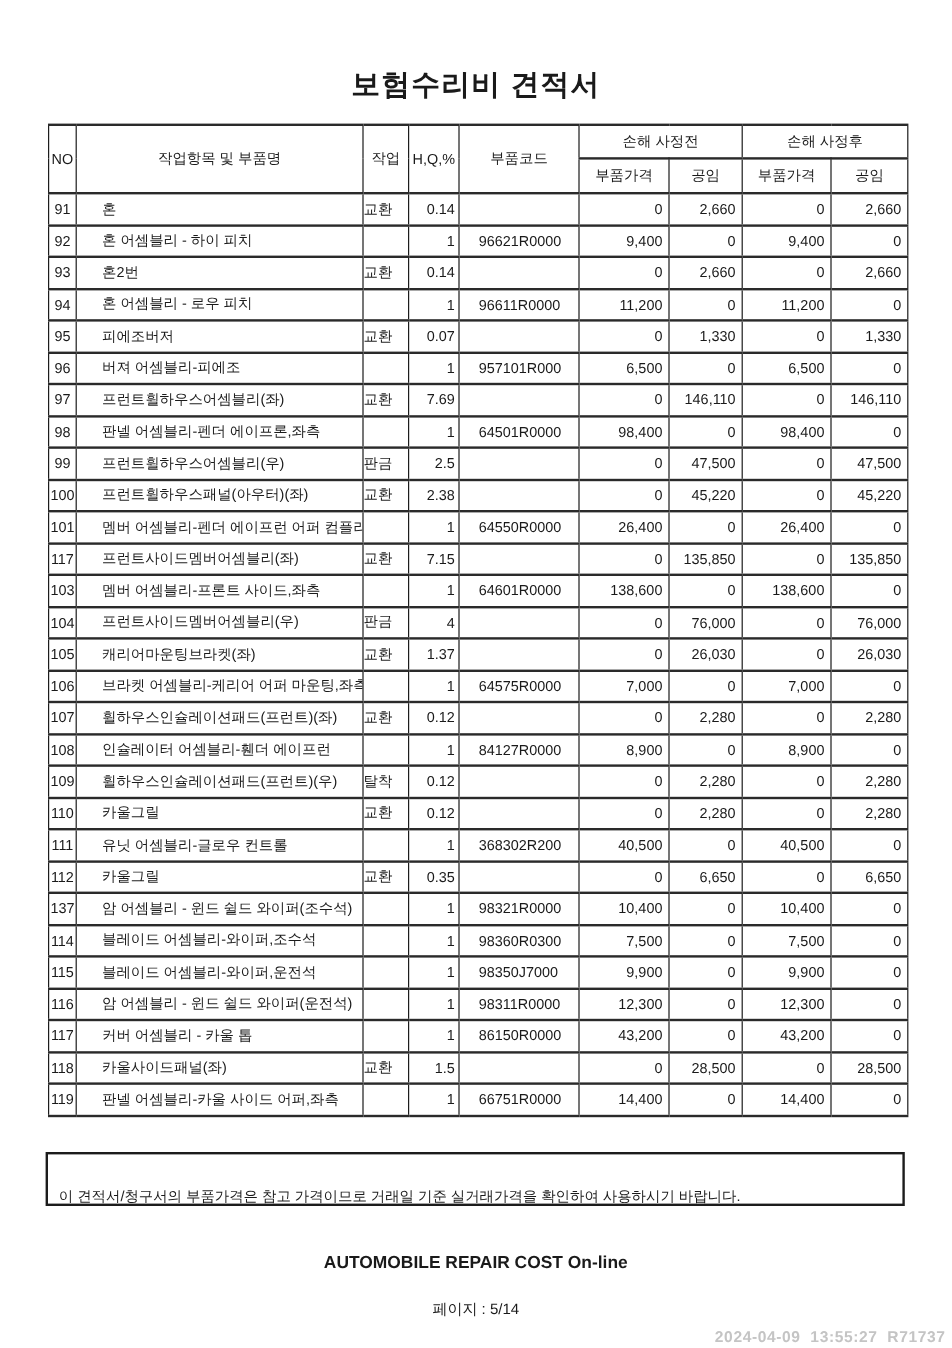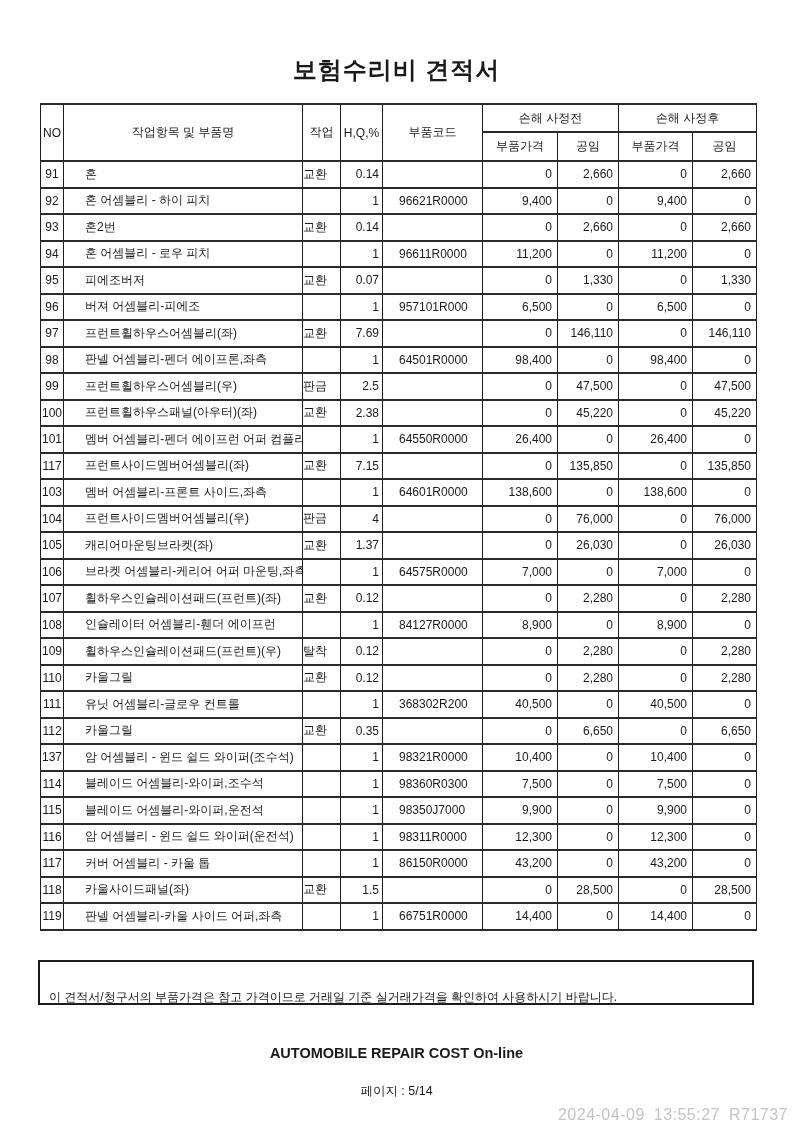--- a/index.html
+++ b/index.html
@@ -42,21 +42,21 @@
   .brand {
     position:absolute; top:1018px; left:0; width:100%;
     text-align:center; font-size:14.5px; font-weight:bold;margin-top:27px;
   }
   .page-num {
     position:absolute; top:1045px; left:0; width:100%;
     text-align:center; font-size:12.5px;margin-top:38px;
   }
   .timestamp {
     position:absolute; top:1106px; right:5px;
-    font-size:16px; color:#c4c4c4; letter-spacing:0.5px; word-spacing:4px;
+    font-size:13px; color:#c4c4c4; letter-spacing:0.5px; word-spacing:4px;font-weight:bold;
   }
 </style>
 </head>
 <body>
 
 <div class="title">보험수리비 견적서</div>
 
 <table class="estimate">
   <colgroup>
     <col style="width:23px">

